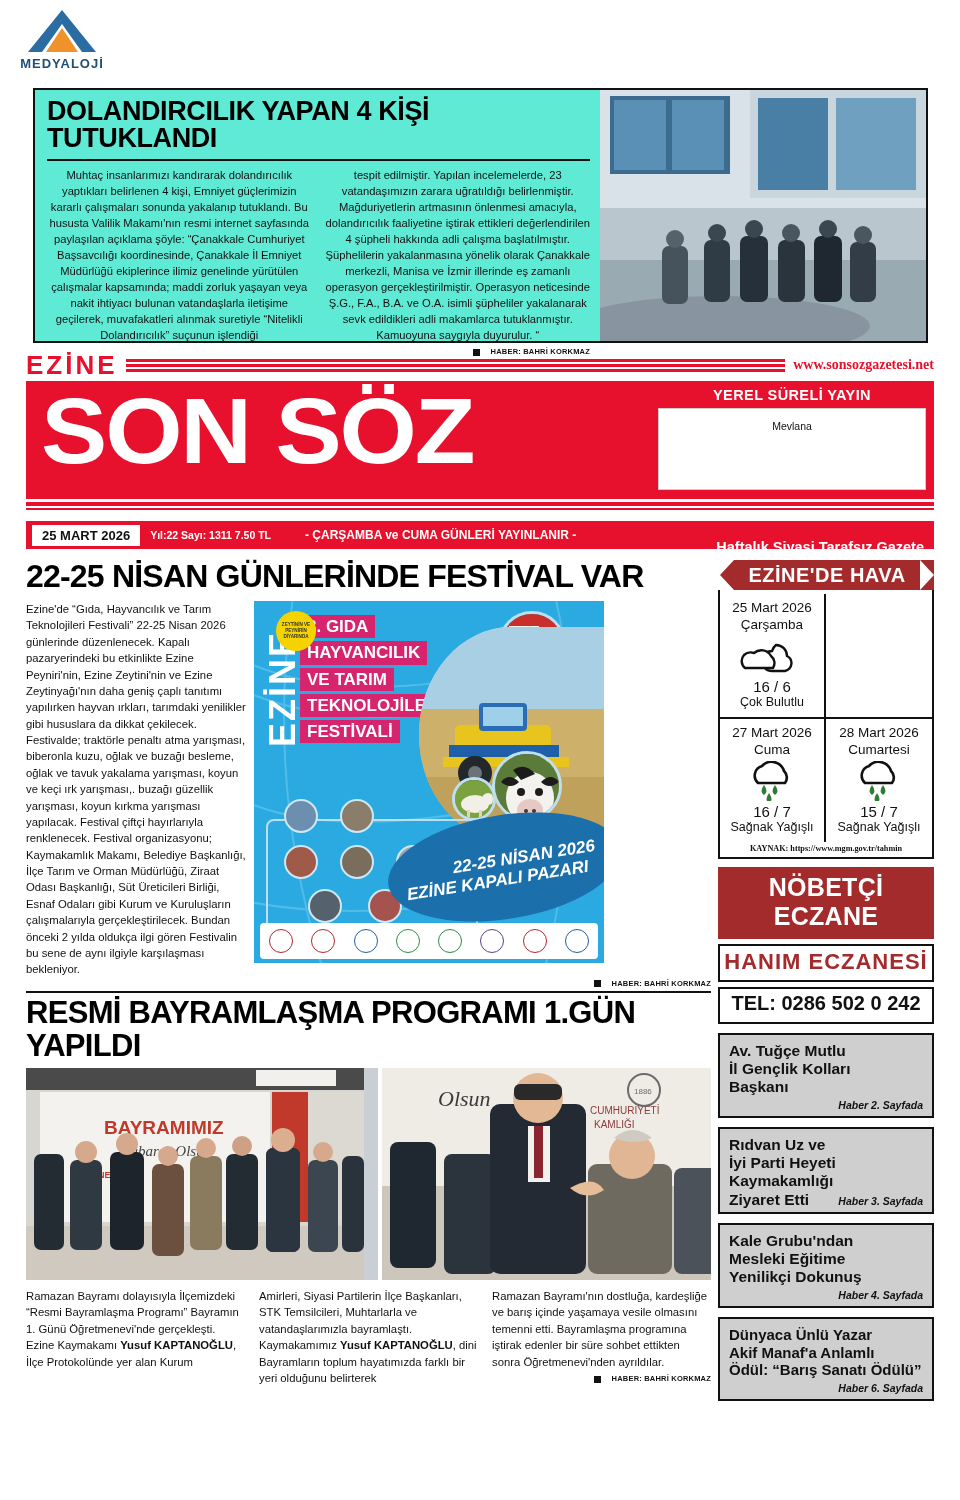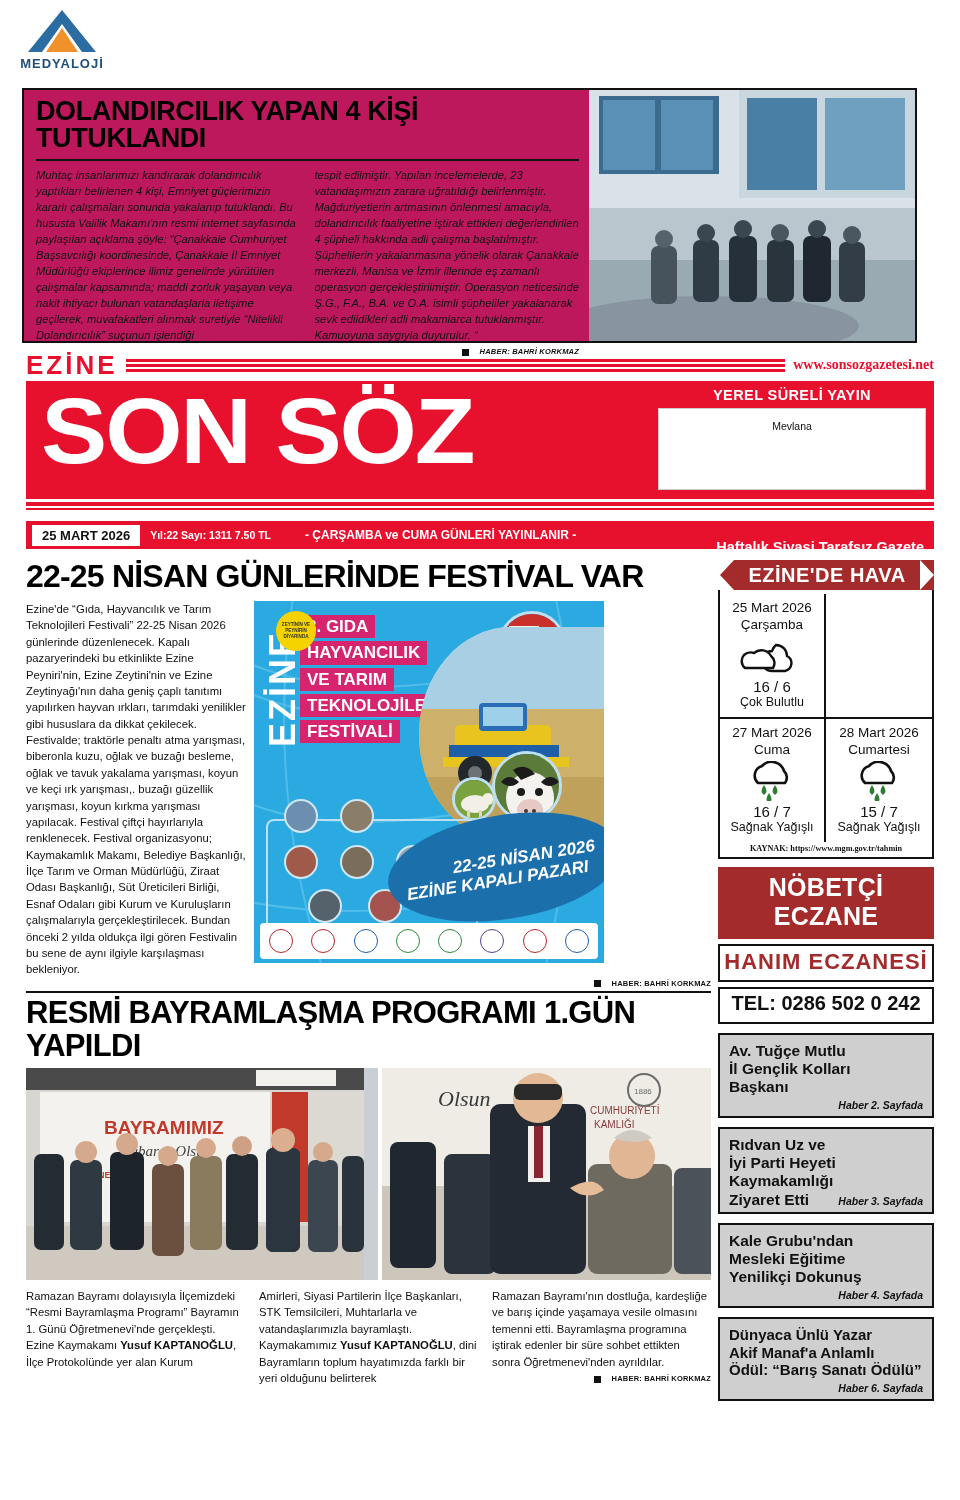--- a/index.html
+++ b/index.html
@@ -12,28 +12,28 @@
   }
   .page { width: 960px; height: 1500px; position: relative; }
 
   
   .logo-wrap { position:absolute; left:12px; top:8px; width:100px; height:70px; }
   .logo-mark { width:72px; height:46px; margin:0 auto; position:relative; }
   .logo-text { text-align:center; font-size:13px; font-weight:bold; color:#1f4e79;
                letter-spacing:1px; margin-top:2px; font-family:"Liberation Sans",sans-serif; }
 
   
-  .top-box { position:absolute; left:22px; top:88px; width:895px; height:255px;
-             border:2px solid #111; background:#be185d; display:flex; }
+  .top-box { position:absolute; left:33px; top:88px; width:895px; height:255px;
+             border:2px solid #111; background:#5eead4; display:flex; }
   .top-left { width:565px; padding:8px 10px 6px 12px; }
   .top-head { font-size:27px; font-weight:bold; letter-spacing:-0.4px;
               font-family:"Liberation Sans",sans-serif; line-height:1; color:#000;
               border-bottom:2px solid #111; padding-bottom:7px; margin-bottom:6px; }
   .cols2 { display:flex; gap:14px; }
-  .col { width:270px; font-size:11.2px; line-height:1.43; color:#111; text-align:left;font-style:italic; }
+  .col { width:270px; font-size:11.2px; line-height:1.43; color:#111; text-align:center; }
   .top-photo { width:326px; background:#6d7f8c; position:relative; overflow:hidden; }
 
   .byline { display:flex; align-items:center; gap:11px; justify-content:flex-end;
             font-size:7.5px; font-weight:bold; letter-spacing:0.2px; color:#111; margin-top:4px;}
   .byline .sq { width:7px; height:7px; background:#111; display:inline-block; }
 
   
   .mast { position:absolute; left:26px; top:352px; width:908px; }
   .mast-top { display:flex; align-items:center; height:26px; }
   .ezine { font-size:26px; font-weight:bold; color:#e8112d; letter-spacing:3px;

